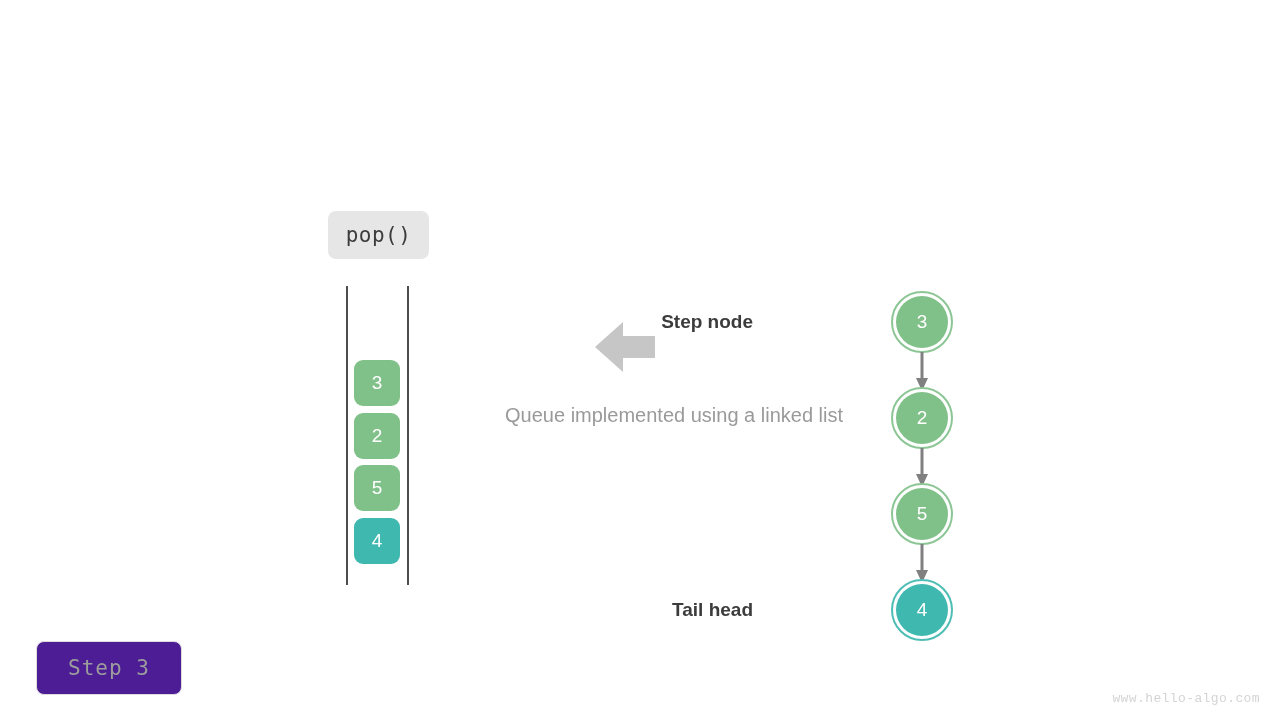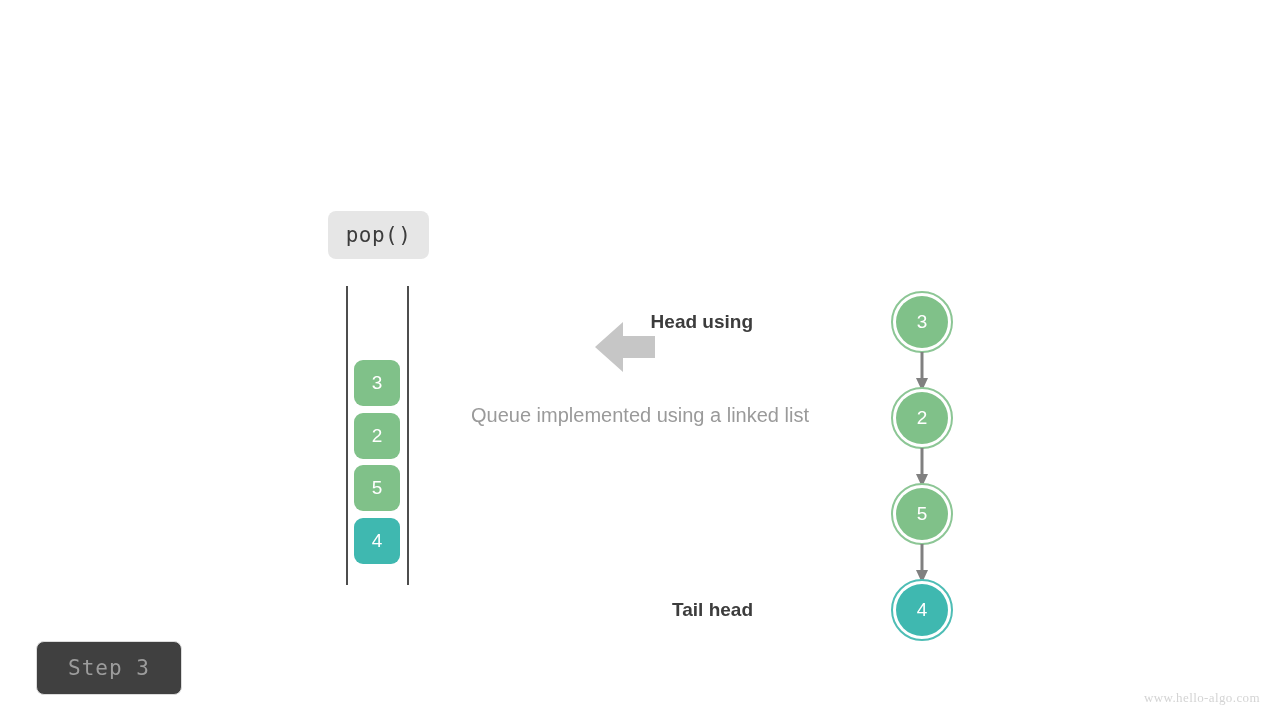--- a/index.html
+++ b/index.html
@@ -85,21 +85,21 @@
   }
   .fill-green { background: #80c189; }
   .fill-teal  { background: #3fb8b0; }
 
   
   .center-caption {
     position: absolute;
     left: 437px;
     top: 404px;
     width: 406px;
-    text-align: center;
+    text-align: right;
     color: #9a9a9a;
     font-size: 20px;
     font-family: "Liberation Sans", sans-serif;
   }
 
   
   .big-arrow {
     position: absolute;
     left: 595px;
     top: 320px;
@@ -163,38 +163,38 @@
 
   
   .step-badge {
     position: absolute;
     left: 36px;
     top: 641px;
     width: 144px;
     height: 52px;
     border: 1px solid #dcdcdc;
     border-radius: 8px;
-    background: #404040;
+    background: #4c1d95;
     display: flex;
     align-items: center;
     justify-content: center;
     color: #9c9c9c;
     font-size: 21px;
     font-family: "DejaVu Sans Mono", "Liberation Mono", monospace;
     letter-spacing: 1px;
   }
 
   
   .watermark {
     position: absolute;
     right: 20px;
     bottom: 14px;
     color: #d4d4d4;
     font-size: 13px;
-    font-family: Liberation Serif, serif;
+    font-family: Liberation Mono, monospace;
     letter-spacing: 0.4px;
   }
 </style>
 </head>
 <body>
 
 <div class="stage">
 
   <div class="pill pill-op">pop()</div>
 
@@ -212,21 +212,21 @@
   <div class="center-caption">Queue implemented using a linked list</div>
 
   <div class="big-arrow">
     <svg width="60" height="54" viewBox="0 0 60 54" xmlns="http://www.w3.org/2000/svg">
       <polygon points="0,27 28,2 28,16 60,16 60,38 28,38 28,52" fill="#c6c6c6"></polygon>
     </svg>
   </div>
 
   <div class="llist">
 
-    <div class="node-label" style="top:25px">Head using</div>
+    <div class="node-label" style="top:25px">Step node</div>
 
     <div class="node" style="top:5px">
       <div class="ring"></div>
       <div class="core">3</div>
     </div>
 
     <div class="link-arrow" style="top:66px">
       <svg width="14" height="40" viewBox="0 0 14 40" xmlns="http://www.w3.org/2000/svg">
         <line x1="7" y1="0" x2="7" y2="28" stroke="#808080" stroke-width="3"></line>
         <polygon points="7,39 1,26 13,26" fill="#808080"></polygon>

